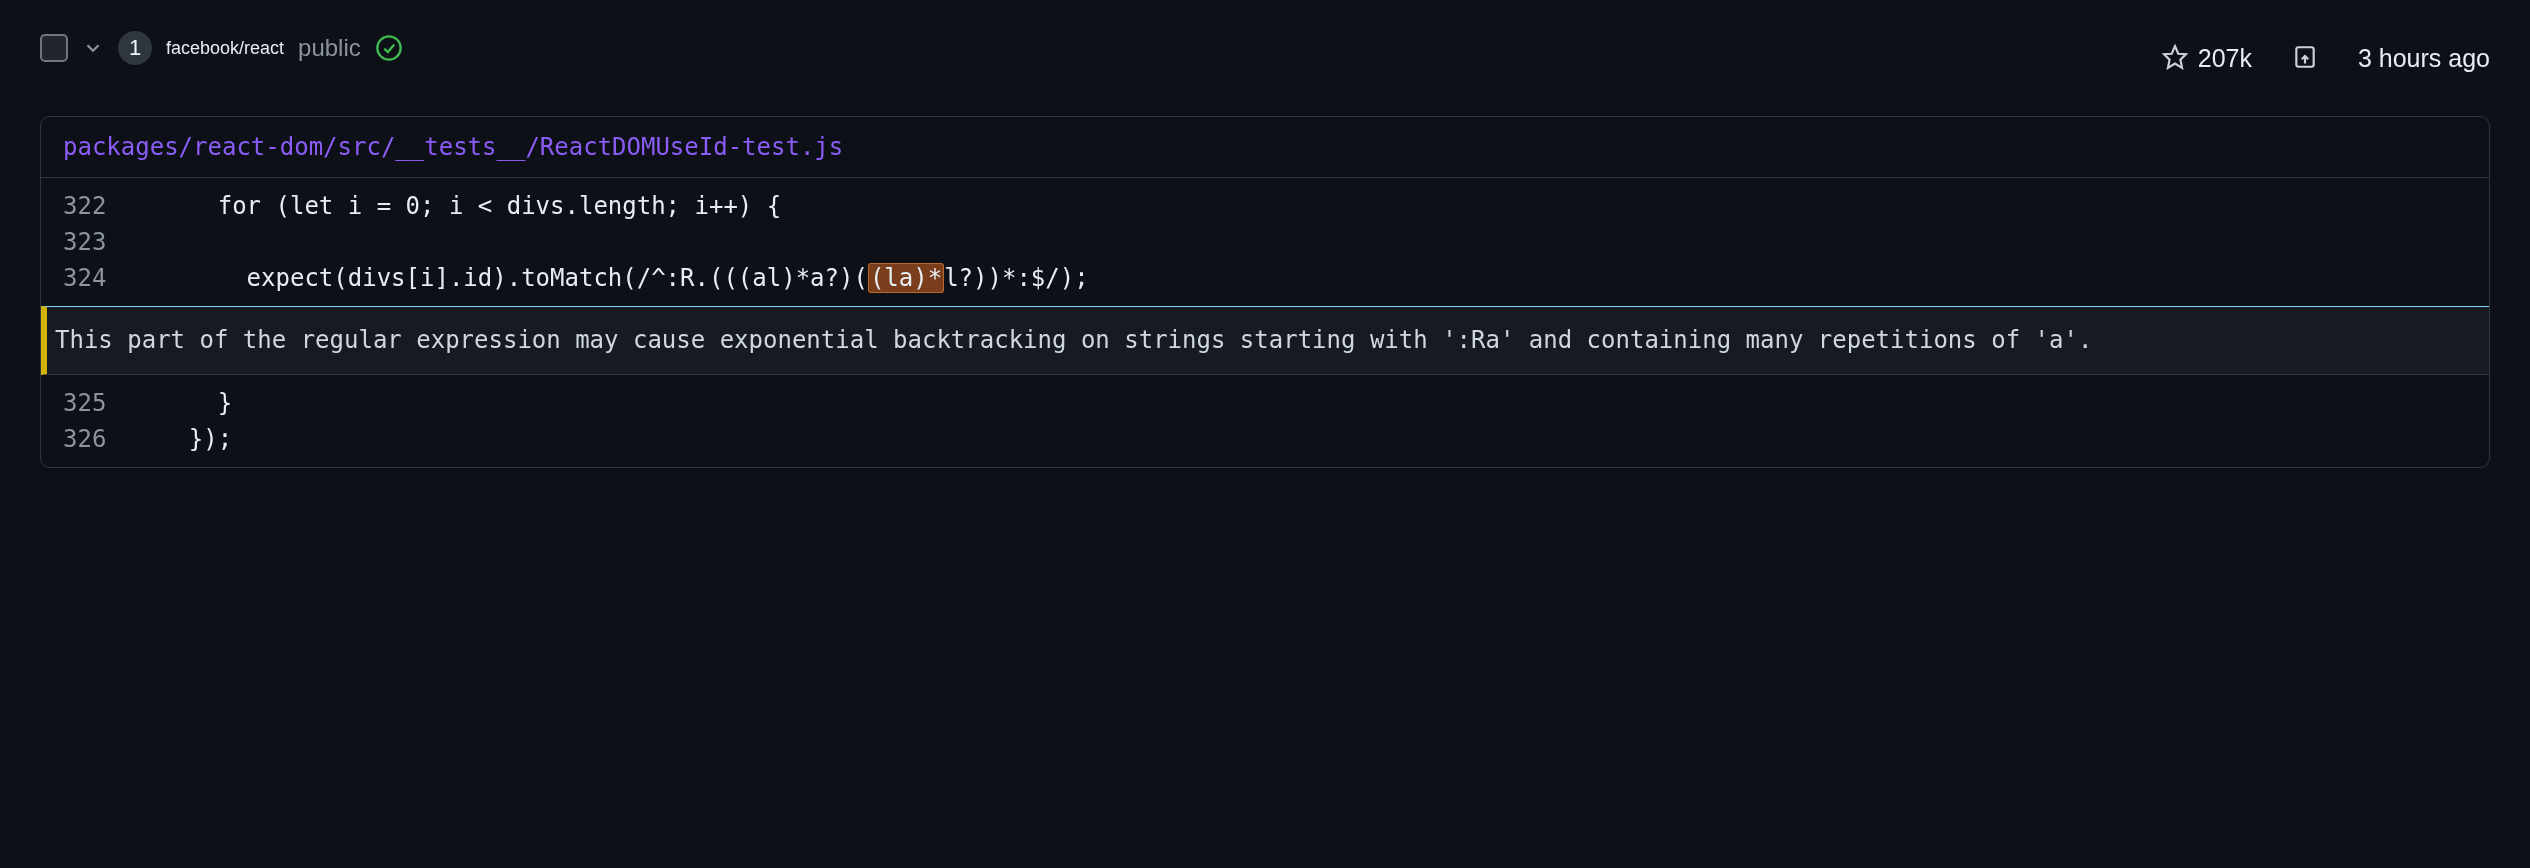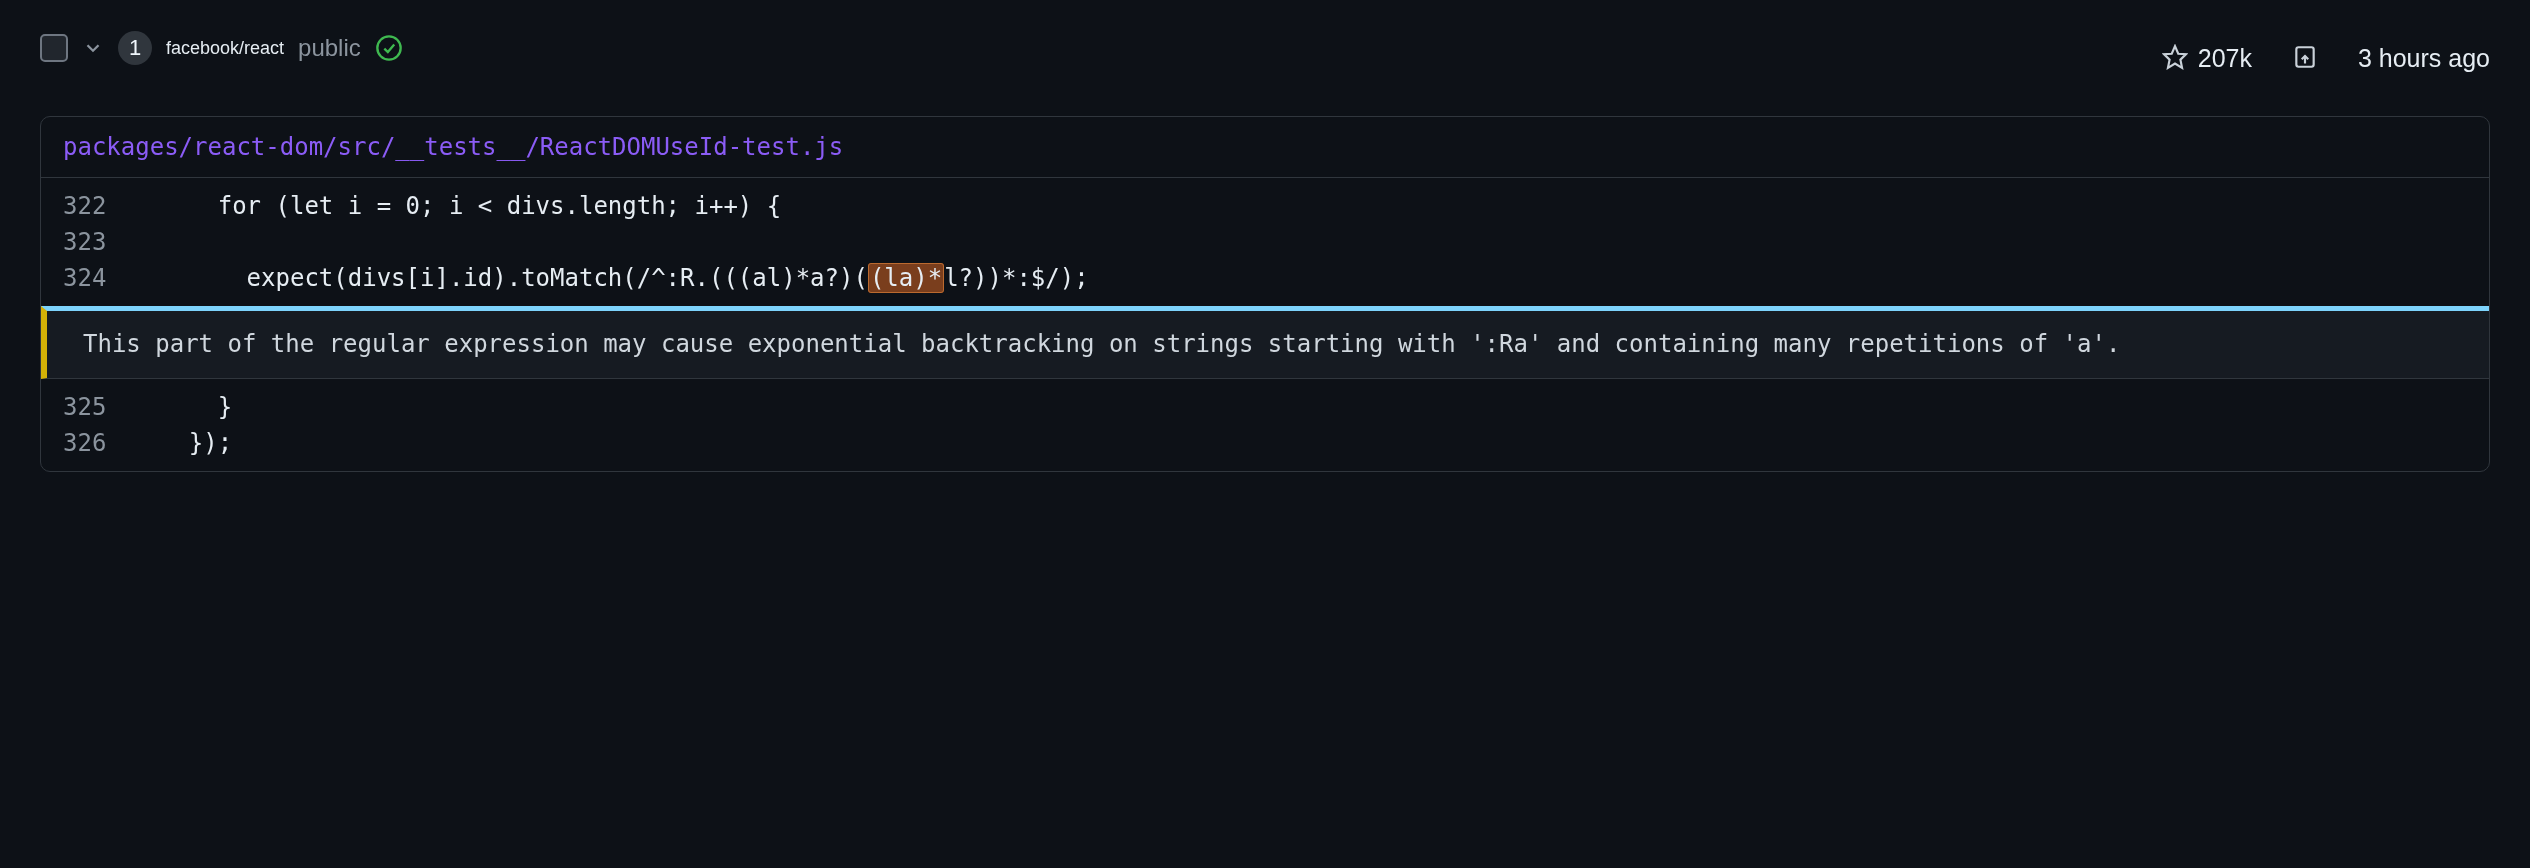--- a/index.html
+++ b/index.html
@@ -84,24 +84,24 @@
     }
     .code-text { color: #e6edf3; }
     .hl {
       background: #7a3e1d;
       border: 1px solid #bb6a2f;
       border-radius: 3px;
       padding: 0 1px;
       margin-top: 23px;
     }
     .annotation {
-      border-top: 5px solid #7dd3fc;
+      border-top: 1px solid #7dd3fc;
       border-bottom: 1px solid #30363d;
       border-left: 6px solid #d4b106;
-      padding: 16px 36px;
+      padding: 16px 8px;
       font-family: ui-monospace, SFMono-Regular, Menlo, monospace;
       font-size: 24px;
       line-height: 1.45;
       color: #d0d7de;
       background: #161b22;
     }
   </style>
 </head>
 <body>
 

